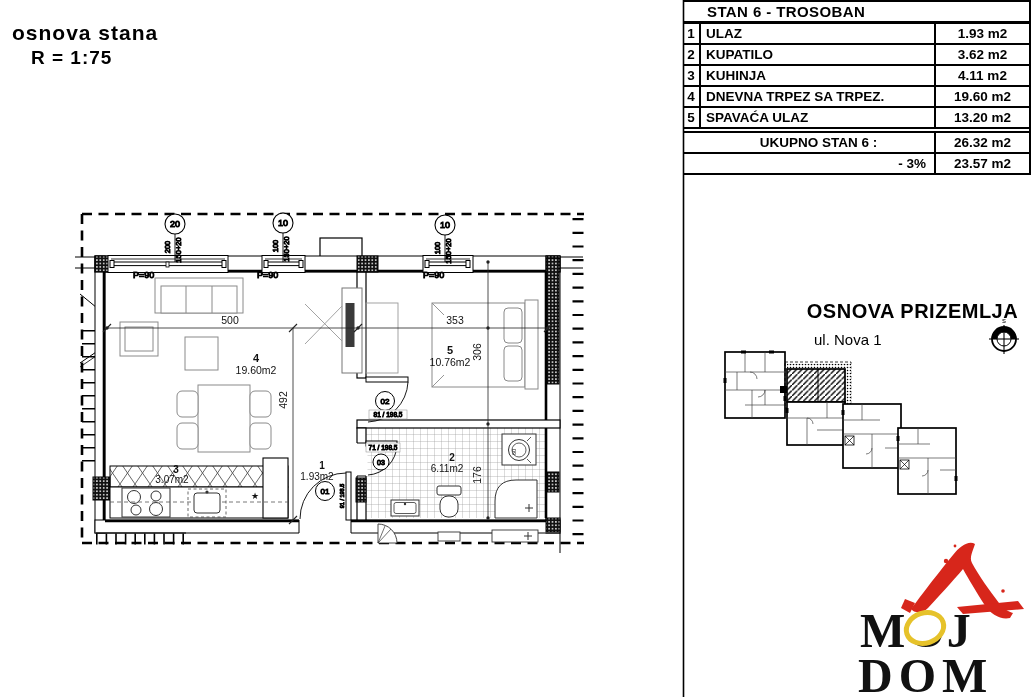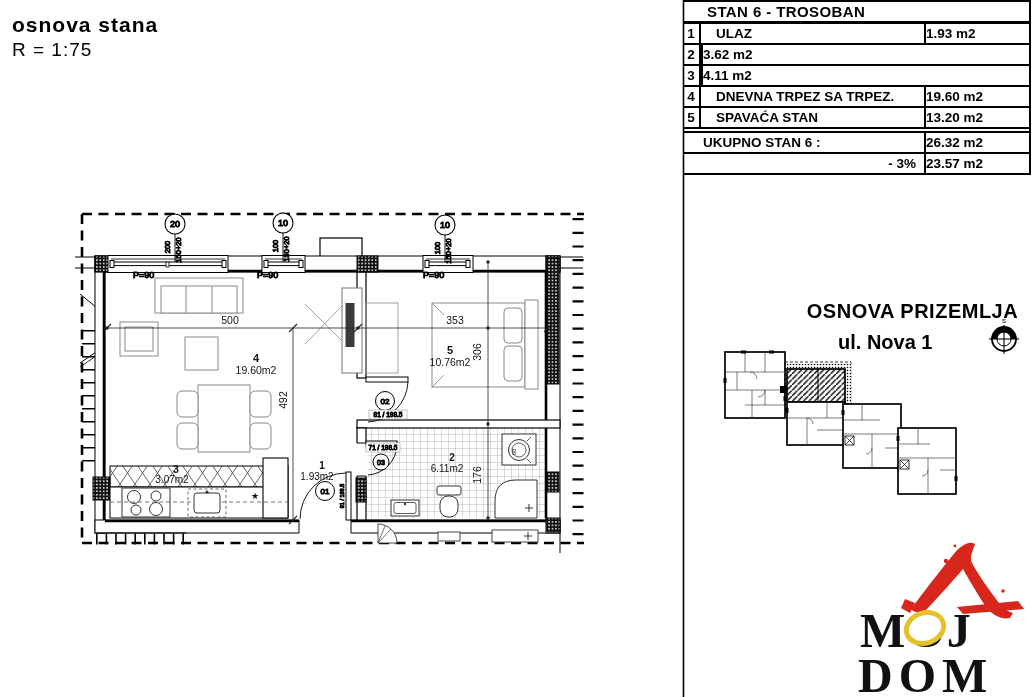--- a/index.html
+++ b/index.html
@@ -1,39 +1,39 @@
 <!DOCTYPE html>
 <html><head>
 <meta charset="utf-8">
 <style>
   html,body{margin:0;padding:0;background:#fff;}
   #page{position:relative;width:1032px;height:697px;background:#fff;overflow:hidden;
         font-family:"Liberation Sans",sans-serif;color:#000;}
   #bg{position:absolute;left:0;top:0;}
   svg text{font-family:"Liberation Sans",sans-serif;fill:#111;}
   
-  #hdr{position:absolute;left:12px;top:12px;line-height:1.25;}
+  #hdr{position:absolute;left:12px;top:20px;line-height:1.25;}
   #hdr .t1{font-size:21px;font-weight:bold;letter-spacing:1px;}
-  #hdr .t2{font-size:19px;font-weight:normal;letter-spacing:1px;}
+  #hdr .t2{font-size:19px;font-weight:bold;letter-spacing:1px;margin-left:19px;}
   
   #tbl{position:absolute;left:683px;top:0;width:348px;box-sizing:border-box;
        border-right:2px solid #000;border-top:2px solid #000;font-weight:bold;}
   #tbl .title{height:19px;line-height:19px;border-bottom:3px solid #000;
        font-size:15px;padding-left:24px;letter-spacing:.4px;}
   .trow{display:flex;height:19px;line-height:19px;border-bottom:2px solid #000;font-size:13.5px;}
   .c-num{width:16px;text-align:center;border-right:2px solid #000;flex:none;}
-  .c-name{flex:1;padding-left:15px;white-space:nowrap;overflow:hidden;}
-  .c-area{width:93px;flex:none;border-left:2px solid #000;text-align:left;padding-right:10px;}
+  .c-name{flex:1;padding-left:5px;white-space:nowrap;overflow:hidden;}
+  .c-area{width:93px;flex:none;border-left:2px solid #000;text-align:center;padding-right:0;}
   .tgap{height:2px;border-bottom:2px solid #000;}
-  .trow.total .c-label{flex:1;padding-left:20px;}
+  .trow.total .c-label{flex:1;padding-left:20px;text-align:center;}
   .trow.reduction .c-label{flex:1;text-align:right;padding-right:8px;}
   
   #sec-title{position:absolute;left:790px;top:300px;width:245px;text-align:center;
        font-size:20px;font-weight:bold;letter-spacing:.5px;}
-  #street{position:absolute;left:838px;top:331px;font-size:20px;font-weight:bold;}
+  #street{position:absolute;left:814px;top:331px;font-size:15px;font-weight:normal;}
 </style>
 </head>
 <body>
 
 <div id="page">
 
 <svg id="bg" width="1032" height="697" viewBox="0 0 1032 697">
   <defs>
     <pattern id="colhatch" width="3.4" height="3.4" patternUnits="userSpaceOnUse">
       <rect width="3.4" height="3.4" fill="#111"></rect>
@@ -416,34 +416,36 @@
 <div id="tbl">
   <div class="title">STAN 6 - TROSOBAN</div>
 
   <div class="trow">
     <div class="c-num">1</div>
     <div class="c-name">ULAZ</div>
     <div class="c-area">1.93 m2</div>
   </div>
   <div class="trow">
     <div class="c-num">2</div>
+    <div class="c-name">KUPATILO</div>
     <div class="c-area">3.62 m2</div>
   </div>
   <div class="trow">
     <div class="c-num">3</div>
+    <div class="c-name">KUHINJA</div>
     <div class="c-area">4.11 m2</div>
   </div>
   <div class="trow">
     <div class="c-num">4</div>
     <div class="c-name">DNEVNA TRPEZ SA TRPEZ.</div>
     <div class="c-area">19.60 m2</div>
   </div>
   <div class="trow">
     <div class="c-num">5</div>
-    <div class="c-name">SPAVAĆA STAN</div>
+    <div class="c-name">SPAVAĆA ULAZ</div>
     <div class="c-area">13.20 m2</div>
   </div>
 
   <div class="tgap"></div>
 
   <div class="trow total">
     <div class="c-label">UKUPNO STAN 6 :</div>
     <div class="c-area">26.32 m2</div>
   </div>
   <div class="trow reduction">

